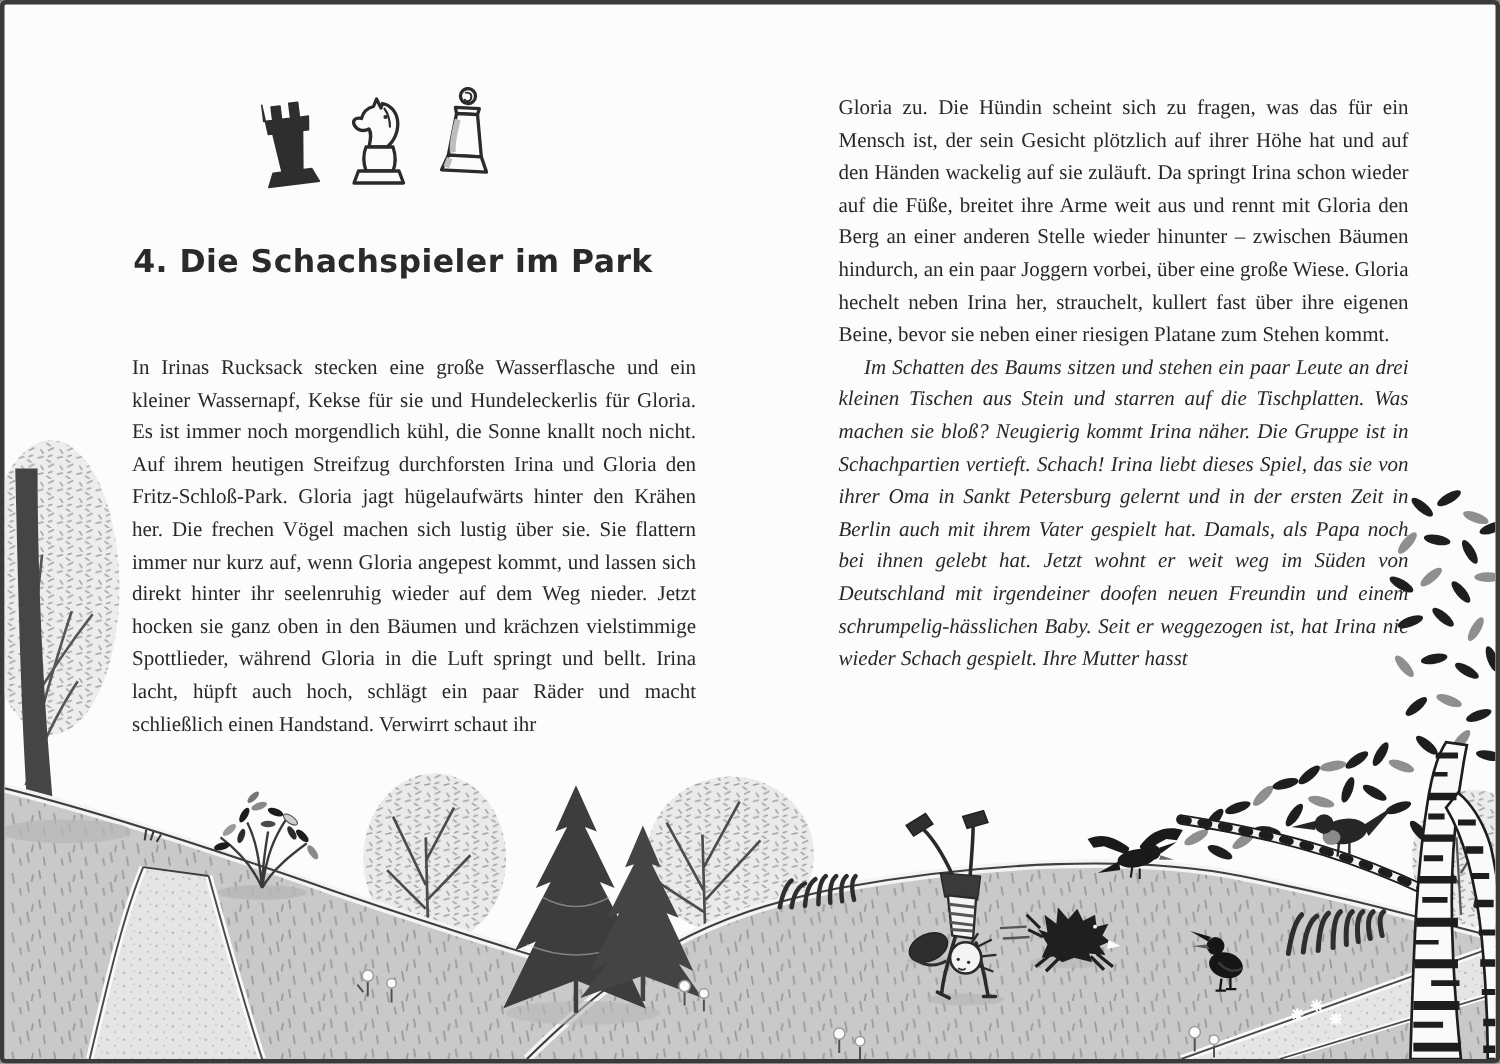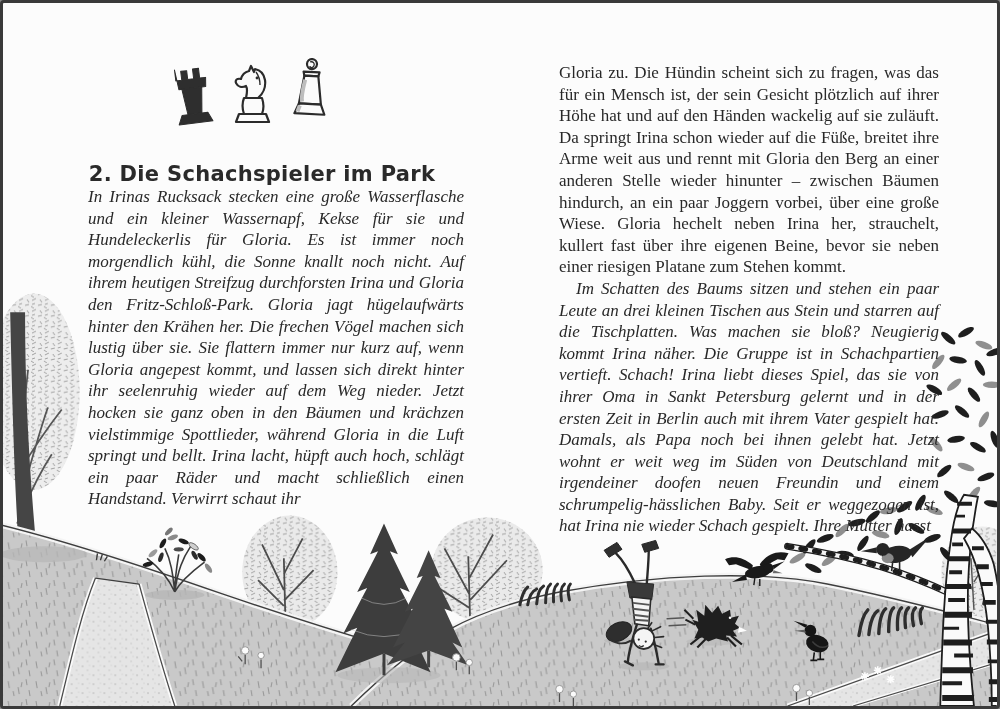--- a/index.html
+++ b/index.html
@@ -12,24 +12,24 @@
   .page{position:absolute;z-index:1;}
   .page-left{left:85px;top:55px;width:376px;}
   .page-right{left:556px;top:59px;width:380px;}
   .chapter-art{display:flex;justify-content:center;height:88px;transform:translateX(-22px);}
   .chapter-title{
     margin:16px 0 0;text-align:center;transform:translateX(-14px);
     font-family:"DejaVu Sans","Liberation Sans",sans-serif;
     font-weight:700;font-size:21px;letter-spacing:.3px;color:#2a2a2a;
   }
   .body-text{
-    margin:0;font-size:17px;line-height:21.6px;text-align:justify;
+    margin:0;font-size:14px;line-height:21.6px;text-align:justify;
     hyphens:auto;-webkit-hyphens:auto;
   }
-  .page-left .body-text{font-style:italic;}
+  .page-left .body-text{margin-top:49px;}
   .page-right .body-text + .body-text{text-indent:17px;font-style:italic;}
 </style>
 </head>
 <body>
 
 <div class="spread">
 
   <svg class="illustration" viewBox="0 0 1000 709" xmlns="http://www.w3.org/2000/svg" aria-hidden="true">
     <defs>
       <pattern id="tick" patternUnits="userSpaceOnUse" width="28" height="20">
@@ -306,21 +306,21 @@
           <circle cx="0" cy="-38" r="5"></circle>
           <path d="M-2 -40C1 -41 3 -39 2 -36C1 -34 -2 -34 -2 -36" fill="none" stroke-width="1.3"></path>
           <path d="M-8 -30L8 -30L7 -26L-7 -26Z"></path>
           <path d="M-7 -26L7 -26L11 2L-11 2Z"></path>
           <path d="M-11 2L11 2L15 12L-15 12Z"></path>
           <path d="M-6 -22C-8 -12 -9 -4 -8 0" fill="none" stroke="#bdbdbd" stroke-width="4"></path>
           <path d="M-10 4L-12 10" fill="none" stroke="#bdbdbd" stroke-width="4"></path>
         </g>
       </svg>
     </div>
-    <h1 class="chapter-title">2. Die Schachspieler im Park</h1>
+    <h1 class="chapter-title">4. Die Schachspieler im Park</h1>
     <p class="body-text">In Irinas Rucksack stecken eine große Wasserflasche und ein kleiner Wassernapf, Kekse für sie und Hundeleckerlis für Gloria. Es ist immer noch morgendlich kühl, die Sonne knallt noch nicht. Auf ihrem heutigen Streifzug durchforsten Irina und Gloria den Fritz-Schloß-Park. Gloria jagt hügelaufwärts hinter den Krähen her. Die frechen Vögel machen sich lustig über sie. Sie flattern immer nur kurz auf, wenn Gloria angepest kommt, und lassen sich direkt hinter ihr seelenruhig wieder auf dem Weg nieder. Jetzt hocken sie ganz oben in den Bäumen und krächzen vielstimmige Spottlieder, während Gloria in die Luft springt und bellt. Irina lacht, hüpft auch hoch, schlägt ein paar Räder und macht schließlich einen Handstand. Verwirrt schaut ihr</p>
   </div>
 
   <div class="page page-right">
     <p class="body-text">Gloria zu. Die Hündin scheint sich zu fragen, was das für ein Mensch ist, der sein Gesicht plötzlich auf ihrer Höhe hat und auf den Händen wackelig auf sie zuläuft. Da springt Irina schon wieder auf die Füße, breitet ihre Arme weit aus und rennt mit Gloria den Berg an einer anderen Stelle wieder hinunter – zwischen Bäumen hindurch, an ein paar Joggern vorbei, über eine große Wiese. Gloria hechelt neben Irina her, strauchelt, kullert fast über ihre eigenen Beine, bevor sie neben einer riesigen Platane zum Stehen kommt.</p>
     <p class="body-text">Im Schatten des Baums sitzen und stehen ein paar Leute an drei kleinen Tischen aus Stein und starren auf die Tischplatten. Was machen sie bloß? Neugierig kommt Irina näher. Die Gruppe ist in Schachpartien vertieft. Schach! Irina liebt dieses Spiel, das sie von ihrer Oma in Sankt Petersburg gelernt und in der ersten Zeit in Berlin auch mit ihrem Vater gespielt hat. Damals, als Papa noch bei ihnen gelebt hat. Jetzt wohnt er weit weg im Süden von Deutschland mit irgendeiner doofen neuen Freundin und einem schrumpelig-hässlichen Baby. Seit er weggezogen ist, hat Irina nie wieder Schach gespielt. Ihre Mutter hasst</p>
   </div>
 
 </div>
 

